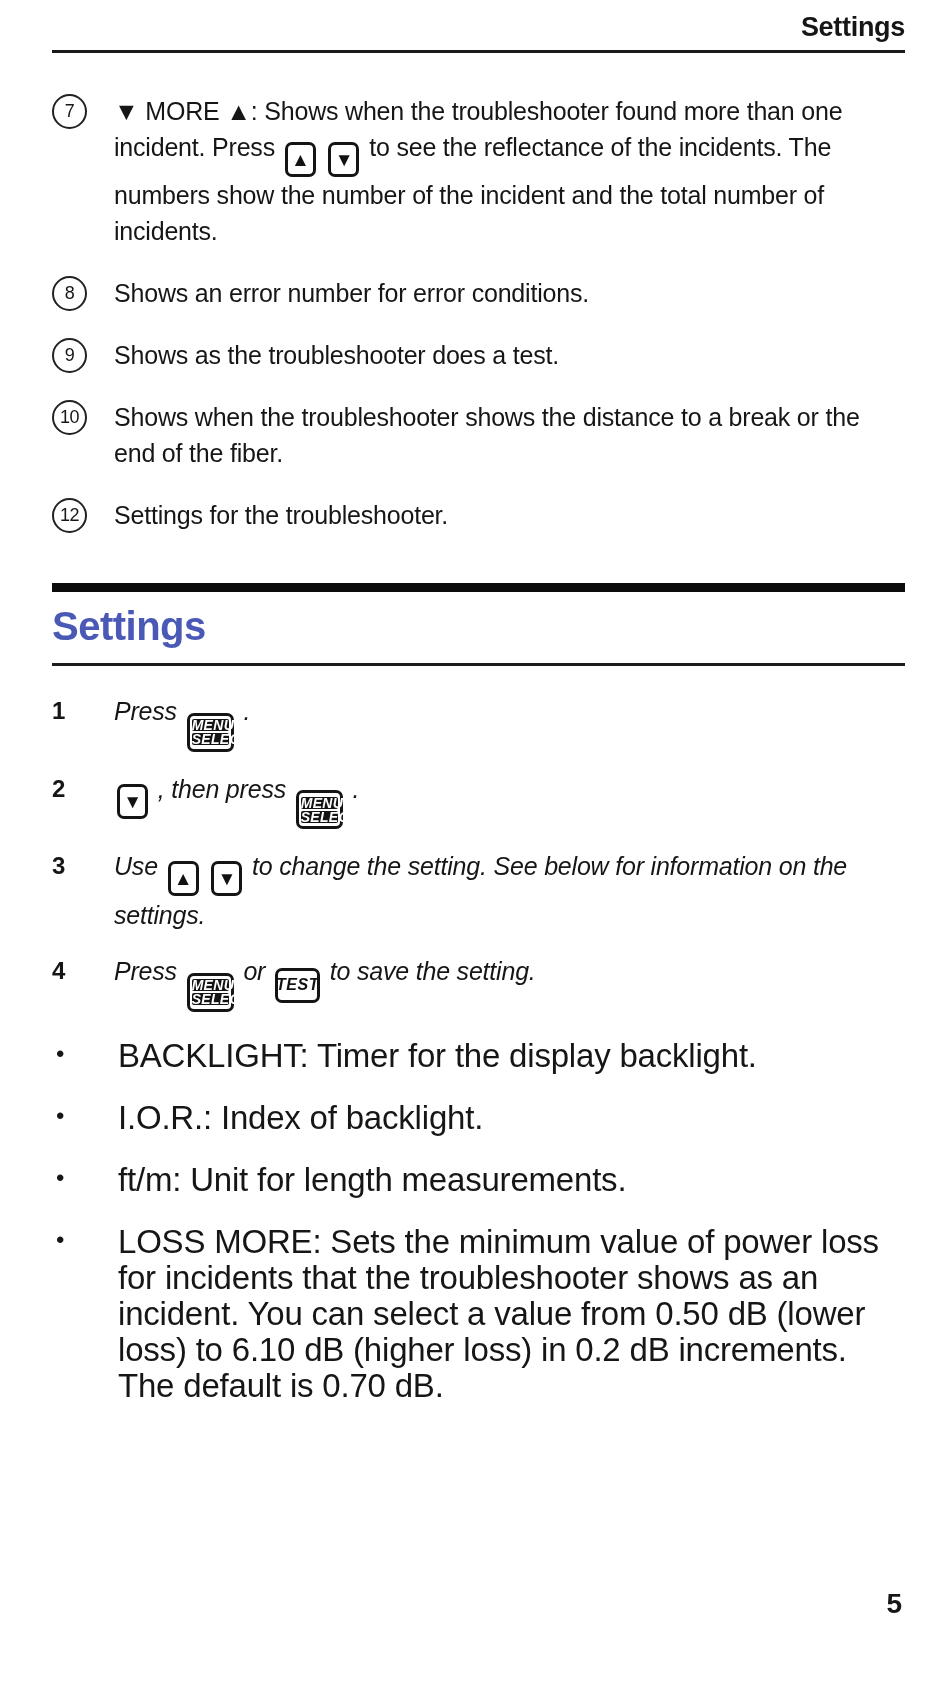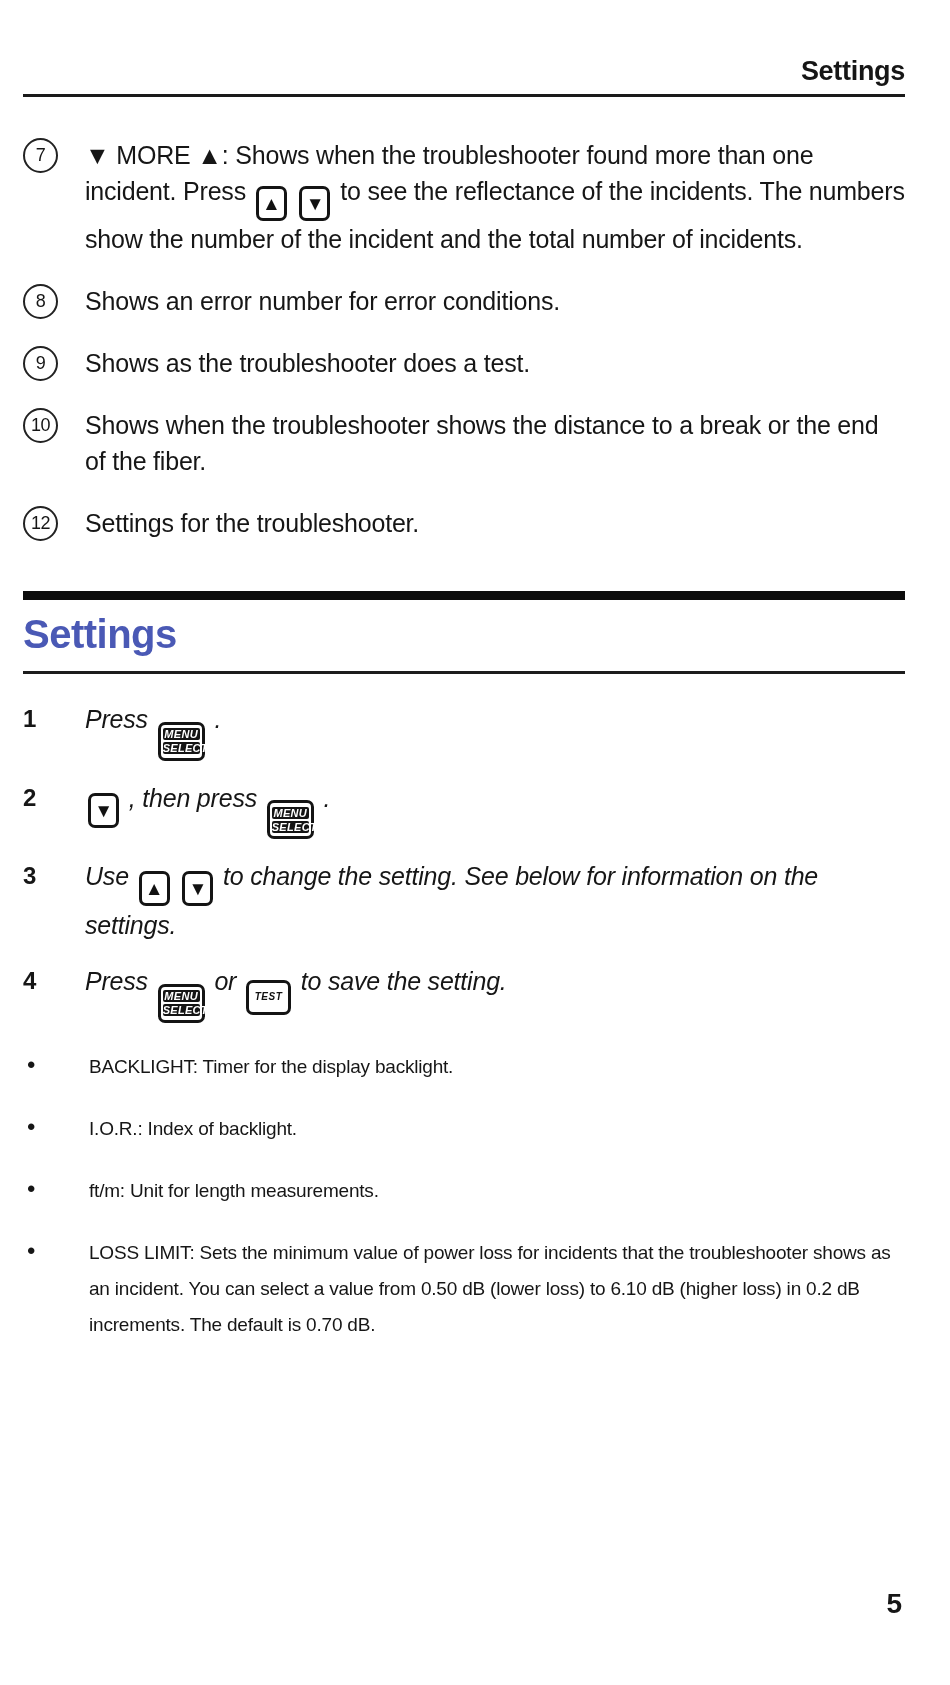--- a/index.html
+++ b/index.html
@@ -2,21 +2,21 @@
 <html><head>
 <meta charset="utf-8">
 <style>
   html,body { margin:0; padding:0; background:#ffffff; }
   body {
     width:950px; height:1685px; position:relative; overflow:hidden;
     color:#161616;
     font-family:"Liberation Sans", sans-serif;
     -webkit-font-smoothing:antialiased;
   }
-  .page { padding:8px 45px 0 23px;margin-top:44px; }
+  .page { padding:8px 45px 0 52px; }
 
   
   .header { text-align:right; padding-top:4px; }
   .header-title { font-size:27px; font-weight:bold; letter-spacing:-0.3px; }
   .header-rule { border:0; border-top:3px solid #1a1a1a; margin:7px 0 0 0; }
 
   
   .callout-list { margin-top:40px; }
   .callout-item { display:flex; margin-bottom:26px; }
   .callout-num-col { flex:0 0 62px; padding-top:1px; }
@@ -38,38 +38,38 @@
 
   
   .step-item { display:flex; margin-bottom:18px; }
   .step-num { flex:0 0 62px; font-weight:bold; font-size:24px; padding-top:5px; }
   .step-text { flex:1; font-size:25px; line-height:38px; letter-spacing:-0.2px;font-style:italic; }
 
   
   .bullet-list { margin-top:26px; }
   .bullet-item { display:flex; margin-bottom:26px; }
   .bullet-marker { flex:0 0 62px; font-size:24px; padding-top:2px; padding-left:4px; }
-  .bullet-text { flex:1; font-size:19px; line-height:36px; letter-spacing:-0.2px; }
+  .bullet-text { flex:1; font-size:33px; line-height:36px; letter-spacing:-0.2px; }
 
   
   .key-icon {
     display:inline-flex; align-items:center; justify-content:center;
     border:3px solid #141414; border-radius:7px; background:#fff;
     vertical-align:-10px; margin:0 3px; box-sizing:border-box;
   }
   .key-icon.up-key, .key-icon.down-key { width:31px; height:35px; }
   .key-glyph { font-size:19px; line-height:1; color:#111; }
   .key-icon.menu-select-key { width:47px; height:39px; flex-direction:column; padding:2px 2px; }
   .key-bar {
     display:block; width:100%; background:#141414; color:#fff;
-    font-weight:bold; font-size:11px; line-height:12px; text-align:center;
+    font-weight:bold; font-size:14px; line-height:12px; text-align:center;
     border-radius:2px; margin:1px 0; letter-spacing:0.3px; box-sizing:border-box;
   }
   .key-icon.test-key { width:45px; height:35px; }
-  .key-label { font-size:10px; font-weight:bold; letter-spacing:0.5px; color:#111; }
+  .key-label { font-size:16px; font-weight:bold; letter-spacing:0.5px; color:#111; }
 
   
   .page-number {
     position:absolute; top:1588px; right:48px;
     font-size:28px; font-weight:bold;
   }
 </style>
 </head>
 <body>
 
@@ -180,19 +180,19 @@
         <div class="bullet-text"><span class="b">I.O.R.:</span><span> Index of backlight.</span></div>
       </div>
 
       <div class="bullet-item">
         <div class="bullet-marker">•</div>
         <div class="bullet-text"><span class="b">ft/m:</span><span> Unit for length measurements.</span></div>
       </div>
 
       <div class="bullet-item">
         <div class="bullet-marker">•</div>
-        <div class="bullet-text"><span class="b">LOSS LIMIT:</span><span> Sets the minimum value of power loss for incidents that the troubleshooter shows as an incident. You can select a value from 0.50 dB (lower loss) to 6.10 dB (higher loss) in 0.2 dB increments. The default is 0.70 dB.</span></div>
+        <div class="bullet-text"><span class="b">LOSS MORE:</span><span> Sets the minimum value of power loss for incidents that the troubleshooter shows as an incident. You can select a value from 0.50 dB (lower loss) to 6.10 dB (higher loss) in 0.2 dB increments. The default is 0.70 dB.</span></div>
       </div>
     </div>
 
 </div>
 
 <div class="page-number">5</div>
 
 </body></html>

